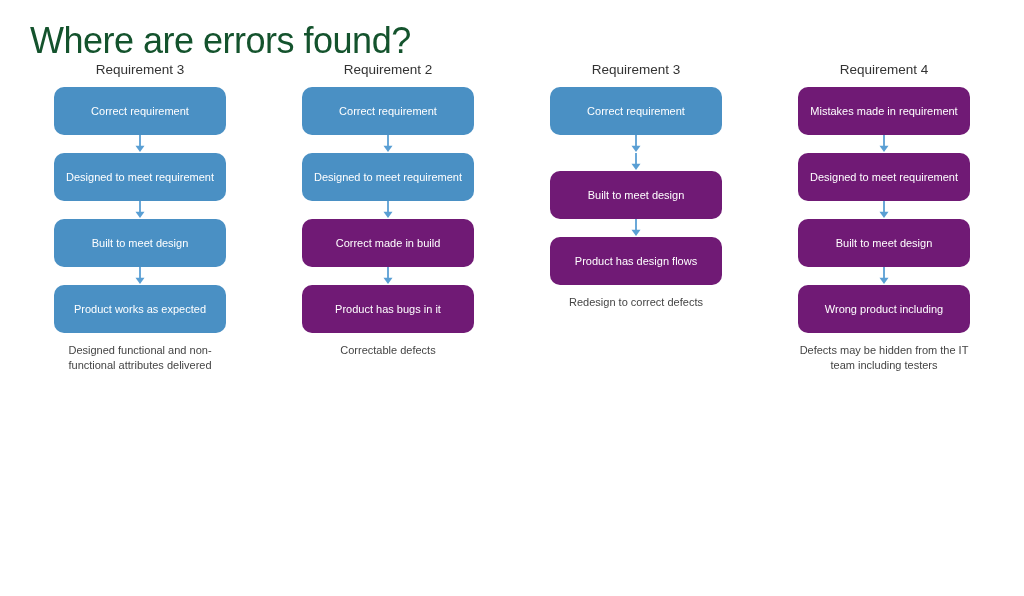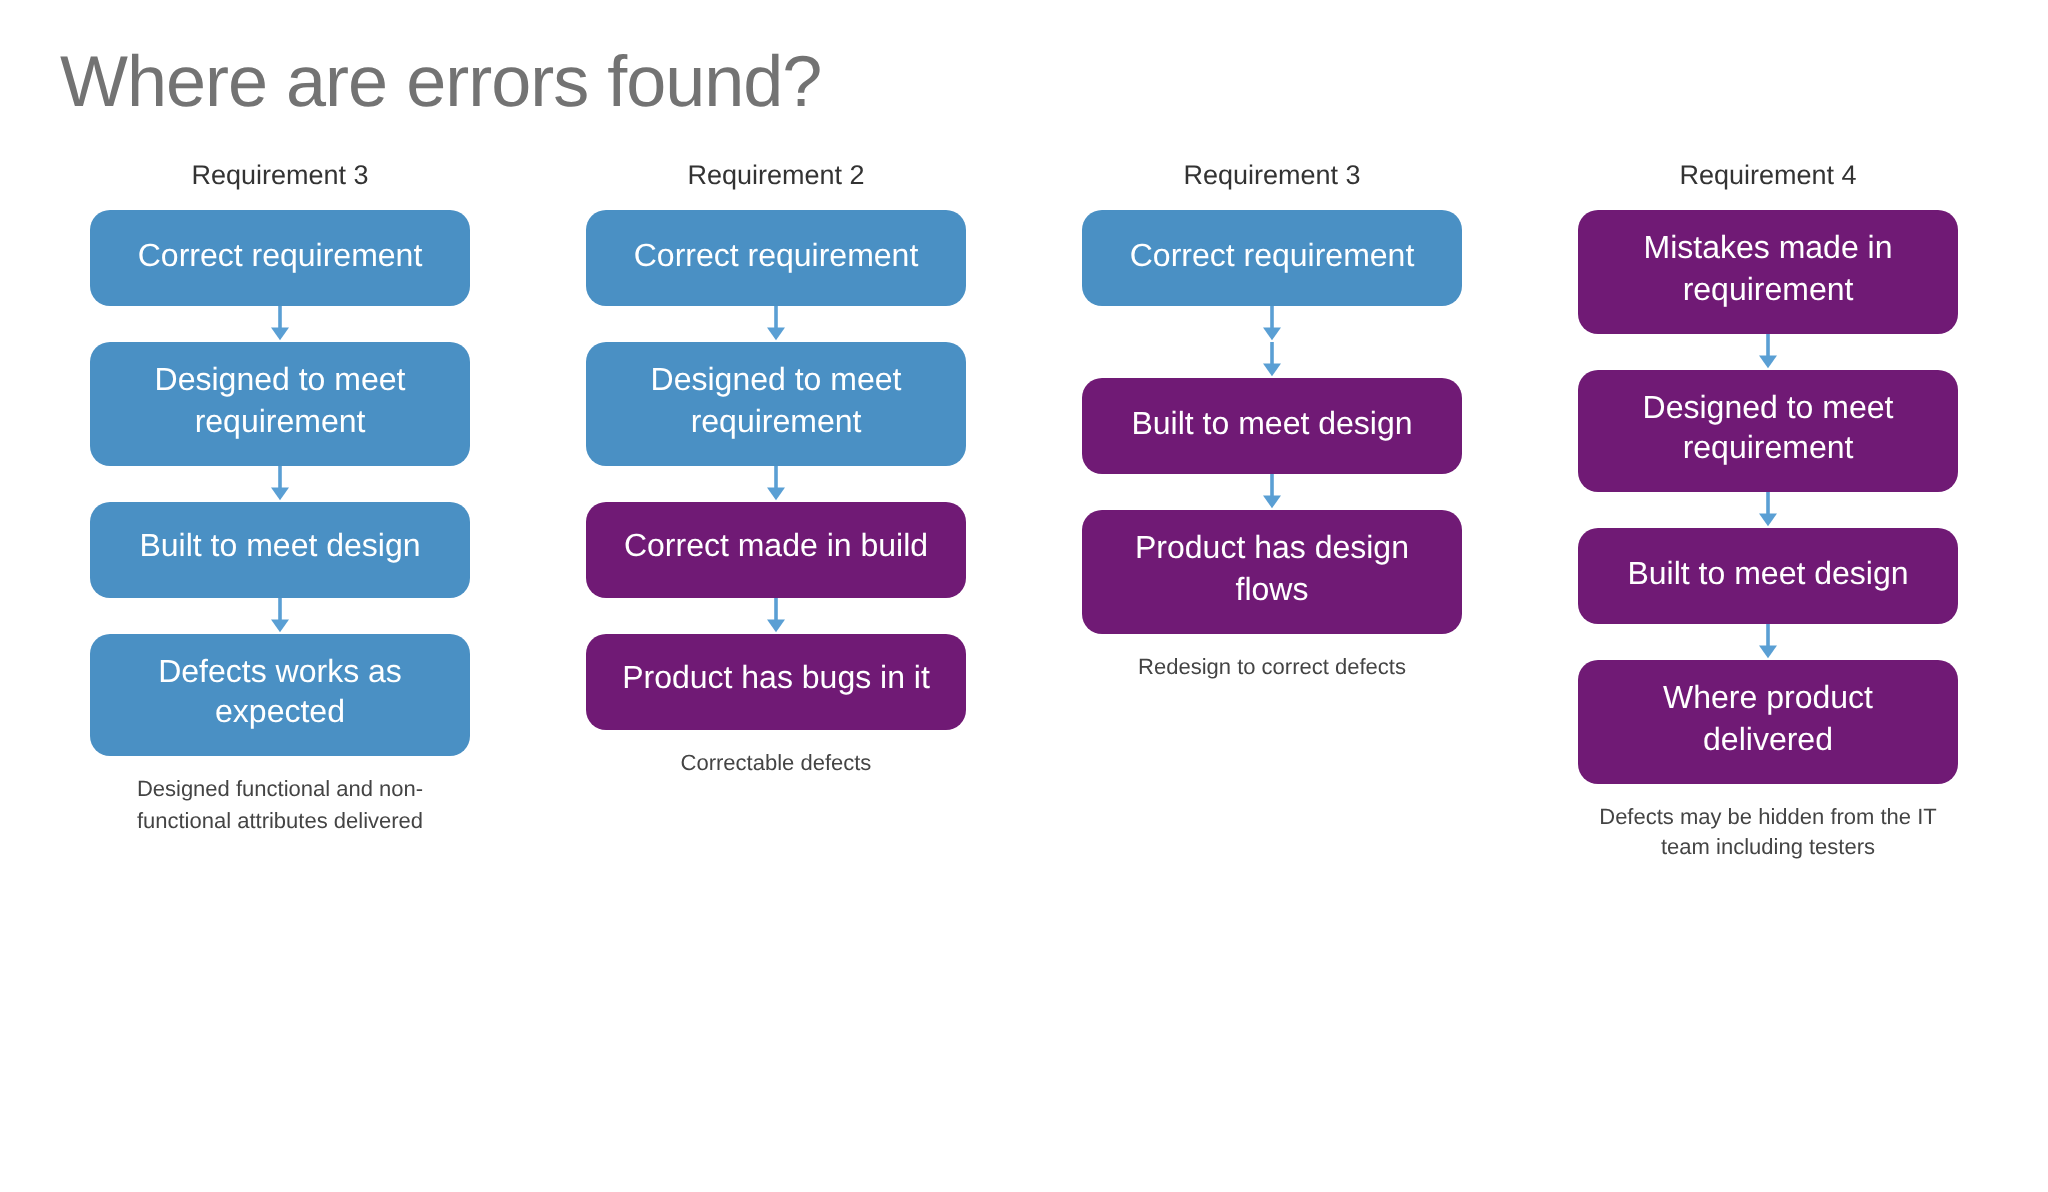--- a/index.html
+++ b/index.html
@@ -12,22 +12,22 @@
     }
     .page {
       width: 1024px;
       height: 596px;
       padding: 20px 30px 15px 30px;
       background: #fff;
     }
     .title {
       font-size: 36px;
       font-weight: 300;
-      color: #737373;
-      margin-bottom: 18px;
+      color: #14532d;
+      margin-bottom: 0;
       letter-spacing: -0.5px;
     }
     .columns {
       display: flex;
       flex-direction: row;
       gap: 0px;
       justify-content: space-between;
       align-items: flex-start;
     }
     .column {
@@ -38,25 +38,25 @@
       flex: 0 0 220px;
     }
     .col-title {
       font-size: 13.5px;
       font-weight: 500;
       color: #333;
       text-align: center;
       margin-bottom: 10px;
     }
     .box {
-      width: 190px;
+      width: 172px;
       border-radius: 10px;
       padding: 10px 12px;
-      text-align: center;
-      font-size: 16px;
+      text-align: right;
+      font-size: 11px;
       font-weight: 500;
       color: #fff;
       line-height: 1.3;
       min-height: 48px;
       display: flex;
       align-items: center;
       justify-content: center;
     }
     .blue {
       background: #4a90c4;
@@ -108,21 +108,21 @@
           <polygon points="2,12 7,19 12,12" fill="#5a9fd4"></polygon>
         </svg>
         </div>
         <div class="box blue">Built to meet design</div>
         <div class="arrow">
           <svg class="arrow-svg" viewBox="0 0 14 20" xmlns="http://www.w3.org/2000/svg">
           <line x1="7" y1="0" x2="7" y2="14" stroke="#5a9fd4" stroke-width="2"></line>
           <polygon points="2,12 7,19 12,12" fill="#5a9fd4"></polygon>
         </svg>
         </div>
-        <div class="box blue">Defects works as expected</div>
+        <div class="box blue">Product works as expected</div>
         <div class="footnote">Designed functional and non-functional attributes delivered</div>
       </div>
       <div class="column">
         <div class="col-title">Requirement 2</div>
         <div class="box blue">Correct requirement</div>
         <div class="arrow">
           <svg class="arrow-svg" viewBox="0 0 14 20" xmlns="http://www.w3.org/2000/svg">
           <line x1="7" y1="0" x2="7" y2="14" stroke="#5a9fd4" stroke-width="2"></line>
           <polygon points="2,12 7,19 12,12" fill="#5a9fd4"></polygon>
         </svg>
@@ -185,17 +185,17 @@
           <polygon points="2,12 7,19 12,12" fill="#5a9fd4"></polygon>
         </svg>
         </div>
         <div class="box orange">Built to meet design</div>
         <div class="arrow">
           <svg class="arrow-svg" viewBox="0 0 14 20" xmlns="http://www.w3.org/2000/svg">
           <line x1="7" y1="0" x2="7" y2="14" stroke="#5a9fd4" stroke-width="2"></line>
           <polygon points="2,12 7,19 12,12" fill="#5a9fd4"></polygon>
         </svg>
         </div>
-        <div class="box orange">Where product delivered</div>
+        <div class="box orange">Wrong product including</div>
         <div class="footnote">Defects may be hidden from the IT team including testers</div>
       </div>
     </div>
 </div>
 
 </body></html>

